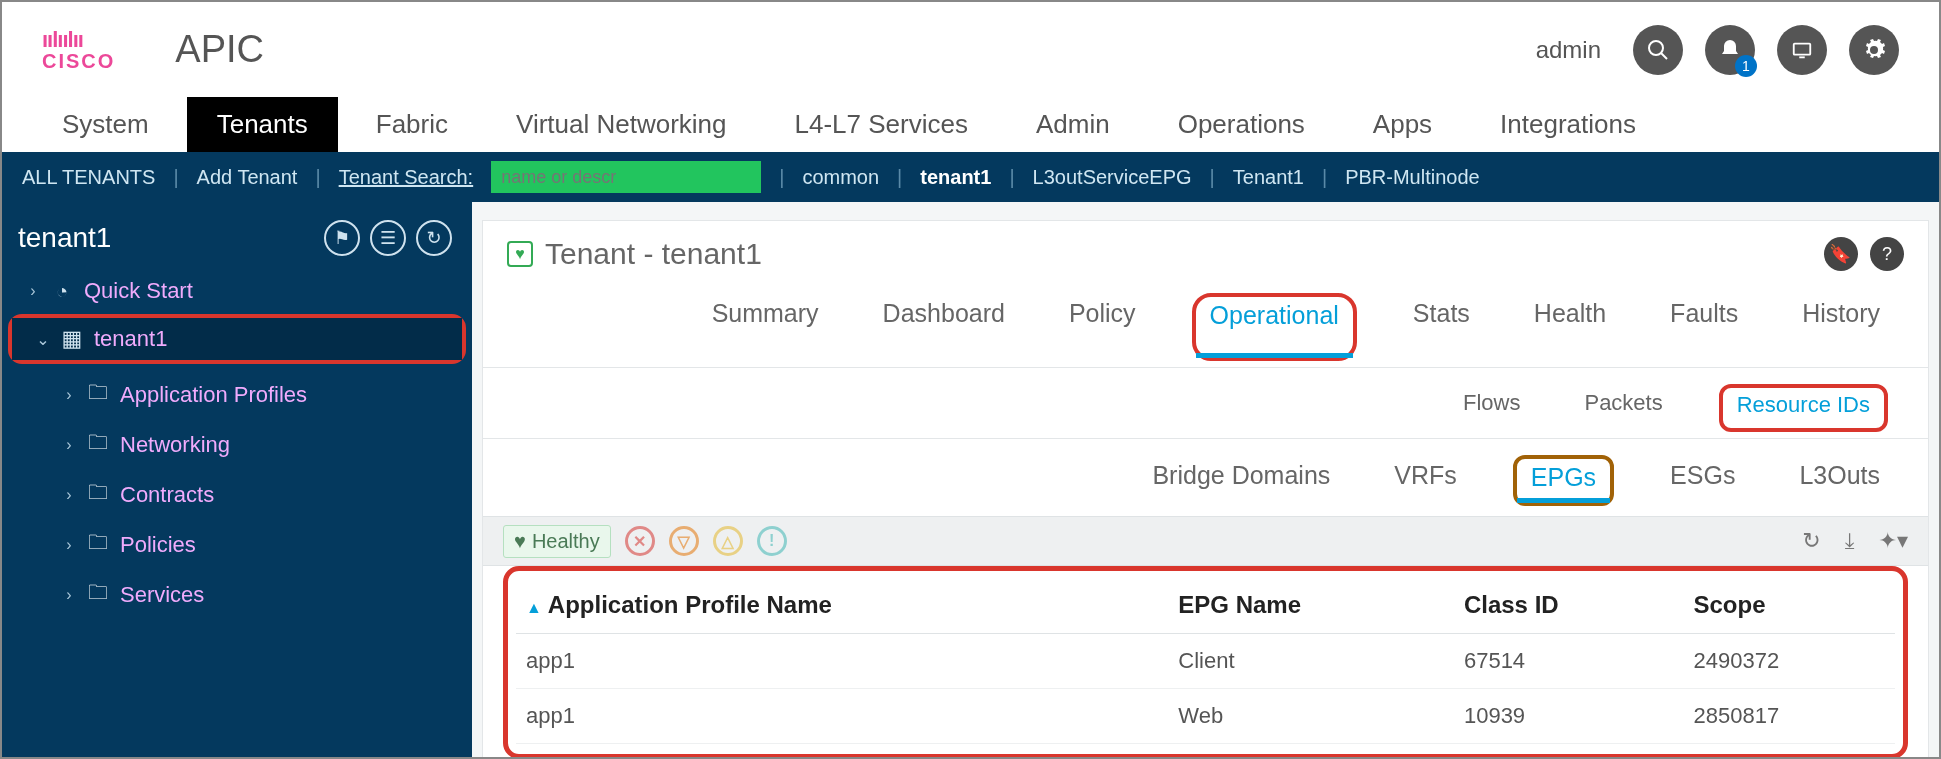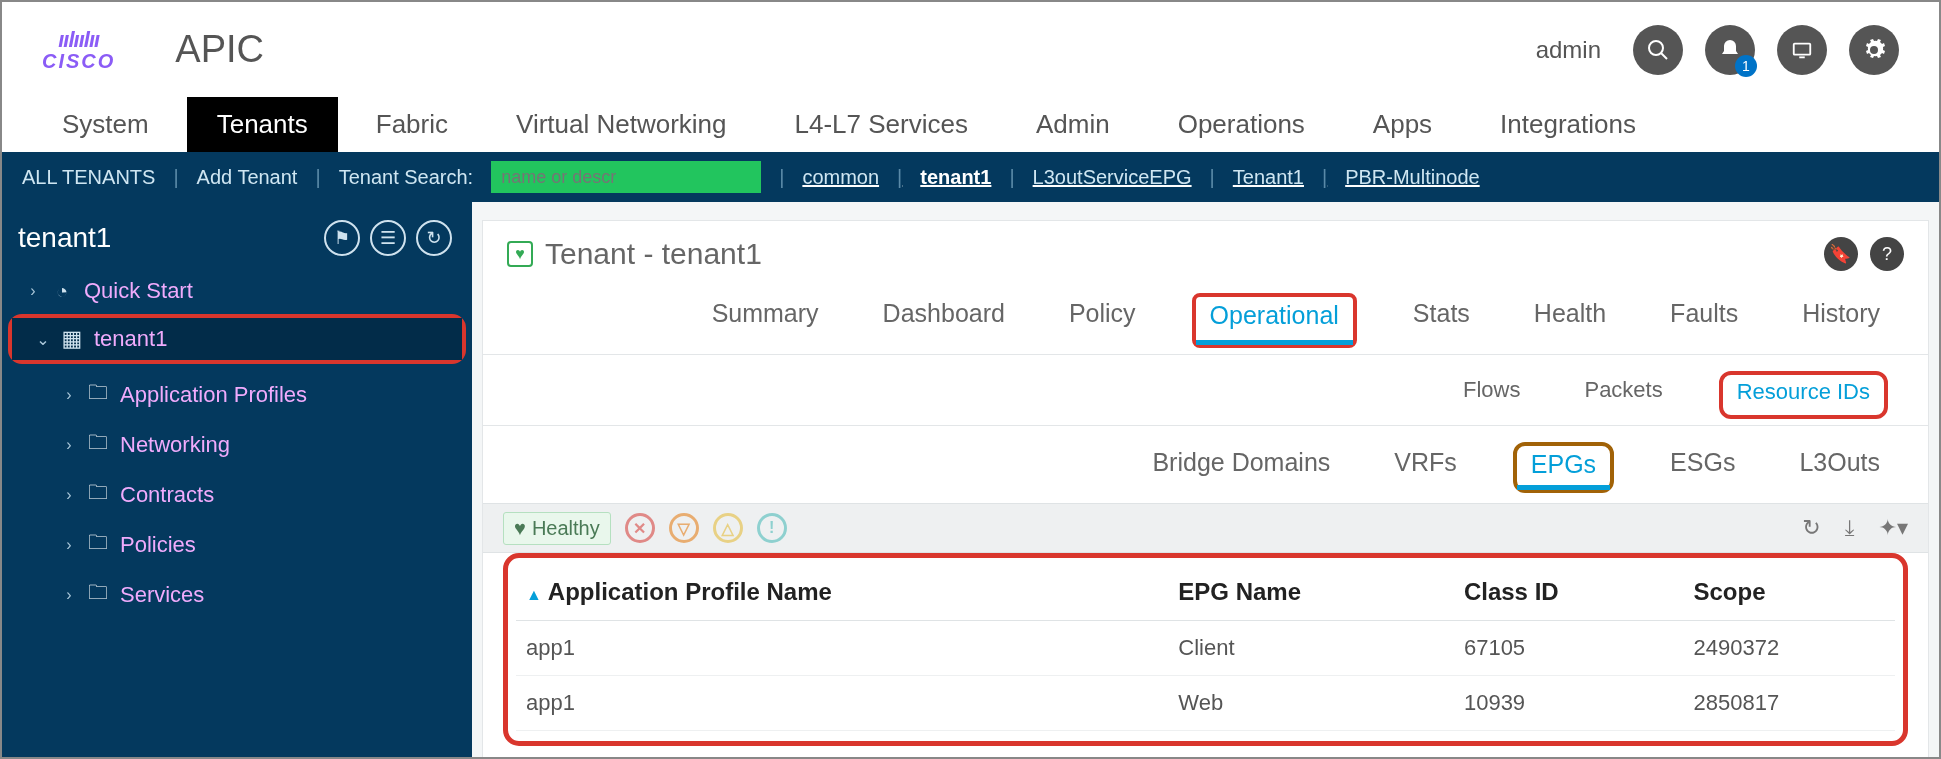--- a/index.html
+++ b/index.html
@@ -1,39 +1,39 @@
 <!DOCTYPE html>
 <html><head>
 <meta charset="utf-8">
 <style>
   * { box-sizing: border-box; margin: 0; padding: 0; font-family: Arial, Helvetica, sans-serif; }
   body { background:#fff; color:#333; border:2px solid #888; width:1941px; height:759px; overflow:hidden; transform-origin: top left; }
 
   
   .top-header { display:flex; align-items:center; justify-content:space-between; height:95px; padding:0 40px; }
   .top-header .left { display:flex; align-items:center; gap:60px; }
-  .cisco-logo { color:#8b5cf6; font-weight:bold; text-align:center; font-size:20px; letter-spacing:2px; line-height:1;font-style:italic; }
+  .cisco-logo { color:#ec4899; font-weight:bold; font-size:20px; letter-spacing:2px; line-height:1; }
   .cisco-logo .bars { font-size:22px; letter-spacing:-1px; }
   .apic-title { font-size:38px; color:#555; font-weight:300; }
   .top-header .right { display:flex; align-items:center; gap:22px; }
   .top-header .right .user { font-size:24px; color:#555; margin-right:10px; }
   .circ-btn { width:50px; height:50px; border-radius:50%; background:#555; display:flex; align-items:center; justify-content:center; color:#fff; font-size:22px; position:relative; cursor:pointer; }
   .circ-btn .badge { position:absolute; bottom:-2px; right:-2px; width:22px; height:22px; border-radius:50%; background:#0073c7; color:#fff; font-size:14px; display:flex; align-items:center; justify-content:center; }
 
   
   .primary-nav { display:flex; align-items:flex-end; gap:8px; padding:0 30px; height:55px; border-bottom:0; }
   .primary-nav .tab { padding:12px 30px; font-size:26px; color:#555; cursor:pointer; }
   .primary-nav .tab.active { background:#000000; color:#fff; }
 
   
   .secondary-bar { background:#04395e; color:#fff; height:50px; display:flex; align-items:center; padding:0 20px; font-size:20px; gap:18px; }
   .secondary-bar .sep { color:#5a8aa8; }
   .secondary-bar a { color:#cfe6f2; cursor:pointer; }
   .secondary-bar a.bold { color:#fff; font-weight:bold; }
-  .secondary-bar .search-label { color:#cfe6f2; }
+  .secondary-bar .search-label { color:#cfe6f2;text-decoration:underline; }
   .secondary-bar input { height:32px; width:270px; padding:0 10px; font-size:18px; background:#22c55e; border:none; color:#555; }
 
   
   .main { display:flex; height:calc(759px - 95px - 55px - 50px - 4px); }
 
   
   .sidebar { width:470px; background:#04395e; color:#dbe9f2; display:flex; flex-direction:column; font-size:22px; }
   .sidebar-header { display:flex; align-items:center; justify-content:space-between; padding:18px 20px 10px 16px; }
   .sidebar-header .title { font-size:28px; color:#fff; }
   .sidebar-header .tools { display:flex; gap:10px; }
@@ -59,21 +59,21 @@
   .page-title-row .left { display:flex; align-items:center; gap:12px; }
   .shield { width:26px; height:26px; border:2px solid #33aa55; border-radius:4px; display:flex; align-items:center; justify-content:center; color:#33aa55; font-size:16px; }
   .page-title { font-size:30px; color:#666; font-weight:300; }
   .page-title-row .right { display:flex; gap:12px; }
   .mini-circ { width:34px; height:34px; border-radius:50%; background:#444; color:#fff; display:flex; align-items:center; justify-content:center; font-size:18px; cursor:pointer; }
 
   .tabrow { display:flex; justify-content:flex-end; gap:48px; padding:16px 40px 6px 40px; font-size:25px; color:#666; border-bottom:1px solid #e3e6e8; }
   .tabrow .t { padding:6px 8px 12px 8px; cursor:pointer; position:relative; }
   .tabrow .t.active { color:#049fd9; }
   .tabrow .t.active::after { content:""; position:absolute; left:0; right:0; bottom:-1px; height:5px; background:#049fd9; }
-  .tabrow .t.redbox { border:4px solid #d9362d; border-radius:8px; padding:4px 14px 14px 14px; }
+  .tabrow .t.redbox { border:4px solid #d9362d; border-radius:19px; padding:4px 14px 27px 14px; }
 
   .subtabrow { display:flex; justify-content:flex-end; gap:48px; padding:16px 40px 6px 40px; font-size:22px; color:#666; border-bottom:1px solid #e3e6e8; }
   .subtabrow .t { padding:6px 8px 12px 8px; cursor:pointer; position:relative; }
   .subtabrow .t.active { color:#049fd9; }
   .subtabrow .t.redbox { border:4px solid #d9362d; border-radius:12px; padding:4px 14px 10px 14px; }
 
   .thirdrow { display:flex; justify-content:flex-end; gap:48px; padding:16px 40px 10px 40px; font-size:25px; color:#666; }
   .thirdrow .t { padding:6px 8px 12px 8px; cursor:pointer; position:relative; }
   .thirdrow .t.active { color:#049fd9; }
   .thirdrow .t.active::after { content:""; position:absolute; left:0; right:0; bottom:-1px; height:5px; background:#049fd9; }
@@ -151,21 +151,21 @@
   </div>
 
 <div class="secondary-bar">
   <a>ALL TENANTS</a>
   <span class="sep">|</span>
   <a>Add Tenant</a>
   <span class="sep">|</span>
   <span class="search-label">Tenant Search:</span>
   <input type="text" placeholder="name or descr" style="">
   <span class="sep">|</span>
-  <span id="sec-links" style="display:flex;gap:18px;align-items:flex-start;text-decoration:underline;">
+  <span id="sec-links" style="display:flex;gap:18px;align-items:flex-start;">
       <a>common</a>
       <span class="sep">|</span>
       <a class="bold">tenant1</a>
       <span class="sep">|</span>
       <a>L3outServiceEPG</a>
       <span class="sep">|</span>
       <a>Tenant1</a>
       <span class="sep">|</span>
       <a>PBR-Multinode</a>
     </span>
@@ -285,21 +285,21 @@
                   <th><span class="sort">▲</span>Application Profile Name</th>
                   <th>EPG Name</th>
                   <th>Class ID</th>
                   <th>Scope</th>
                 </tr>
               </thead>
             <tbody id="tbody">
                 <tr>
                   <td>app1</td>
                   <td>Client</td>
-                  <td>67105</td>
+                  <td>67514</td>
                   <td>2490372</td>
                 </tr>
                 <tr>
                   <td>app1</td>
                   <td>Web</td>
                   <td>10939</td>
                   <td>2850817</td>
                 </tr>
               </tbody>
           </table>

